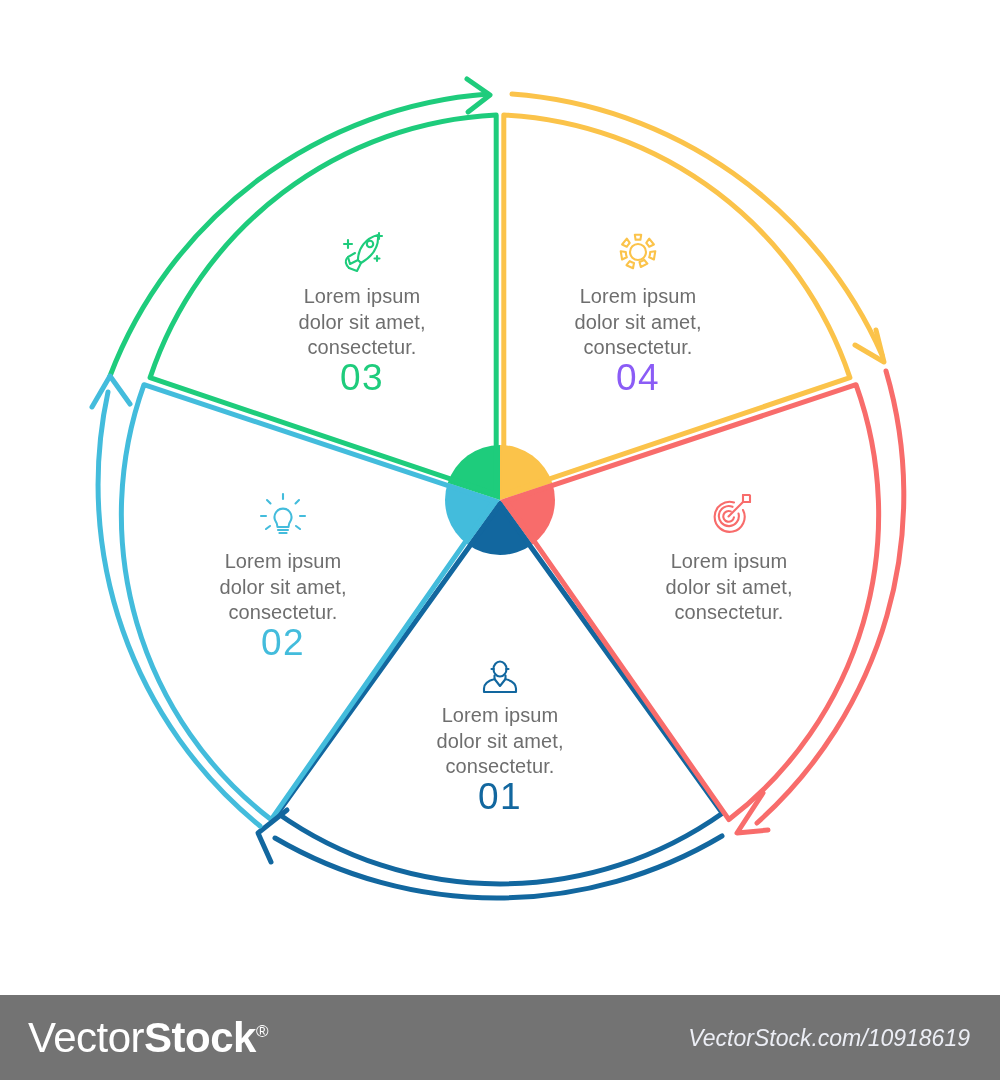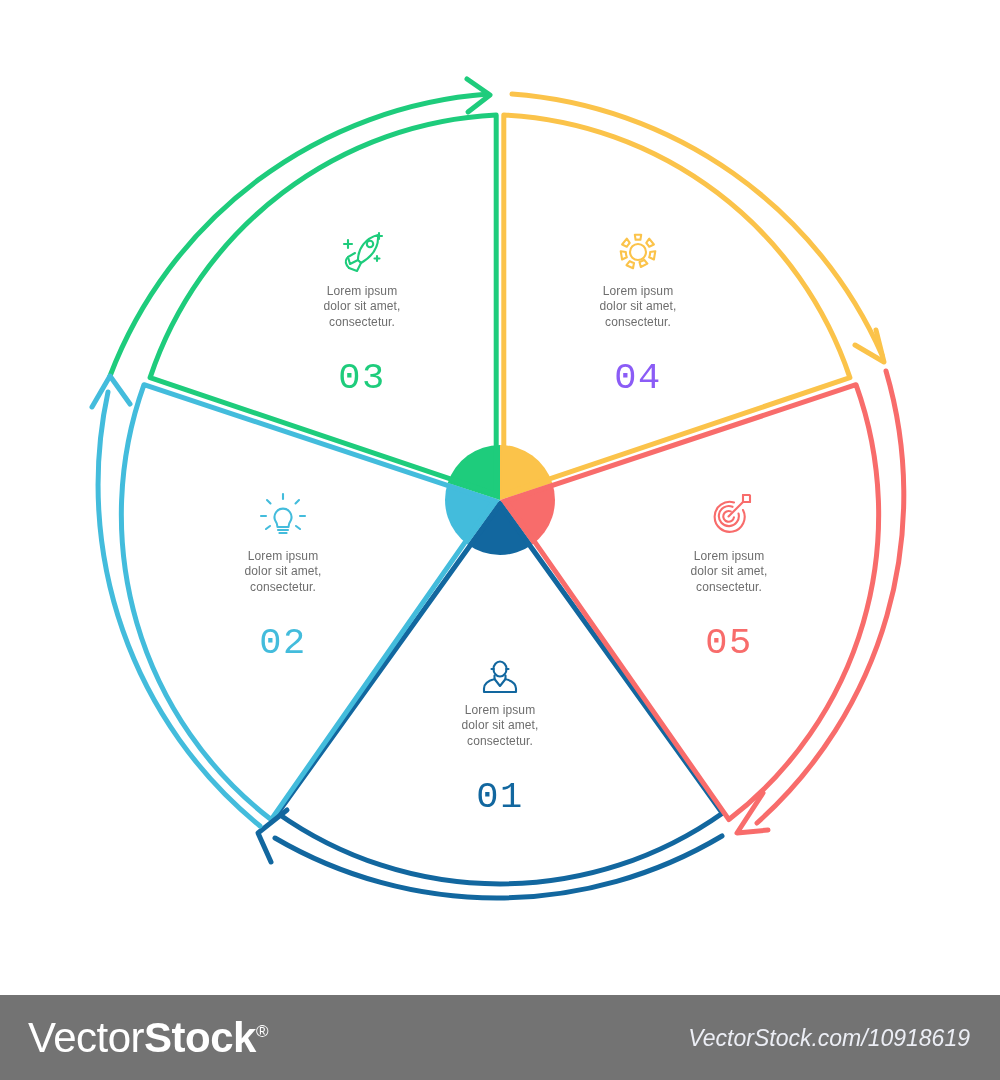--- a/index.html
+++ b/index.html
@@ -31,30 +31,30 @@
     width: 1000px;
     height: 995px;
     display: block;
   }
 
   .seg-label {
     position: absolute;
     text-align: center;
     line-height: 1.28;
     color: #6e6e6e;
-    font-size: 12px;
+    font-size: 20px;
     font-family: "Liberation Sans", sans-serif;
     white-space: pre-line;
     letter-spacing: 0.1px;
   }
   .seg-number {
     position: absolute;
     text-align: center;
     font-size: 37px;
-    font-family: Liberation Mono, monospace;
+    font-family: Liberation Sans, sans-serif;
     font-weight: 400;
     letter-spacing: 1.5px;
   }
 
   
   #footer-bar {
     position: absolute;
     left: 0;
     top: 995px;
     width: 1000px;
@@ -211,21 +211,20 @@
   <div class="seg-number" style="left:242px; top:357px; width:240px; color:#1ECC7C;">03</div>
 
   <div class="seg-label" style="left:518px; top:284px; width:240px; color:#6e6e6e;">Lorem ipsum
 dolor sit amet,
 consectetur.</div>
   <div class="seg-number" style="left:518px; top:357px; width:240px; color:#8b5cf6;">04</div>
 
   <div class="seg-label" style="left:609px; top:549px; width:240px; color:#6e6e6e;">Lorem ipsum
 dolor sit amet,
 consectetur.</div>
-  <div class="seg-number" style="left:609px; top:622px; width:240px; color:#F86C6B;">05</div>
 
 </div>
 
 <div id="footer-bar">
   <div id="brand-logo">
     <span class="brand-light">Vector</span><span class="brand-bold">Stock</span><span class="brand-reg">®</span>
   </div>
   <div id="footer-url">VectorStock.com/10918619</div>
 </div>
 

